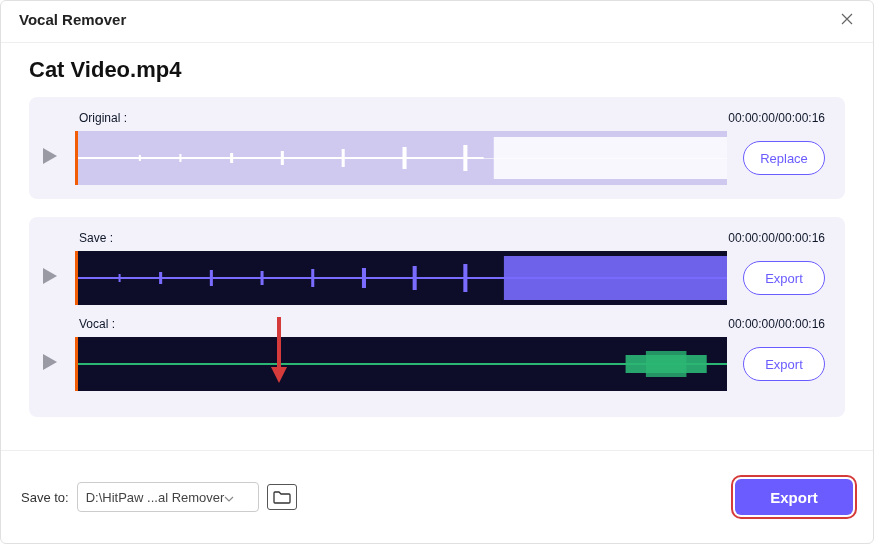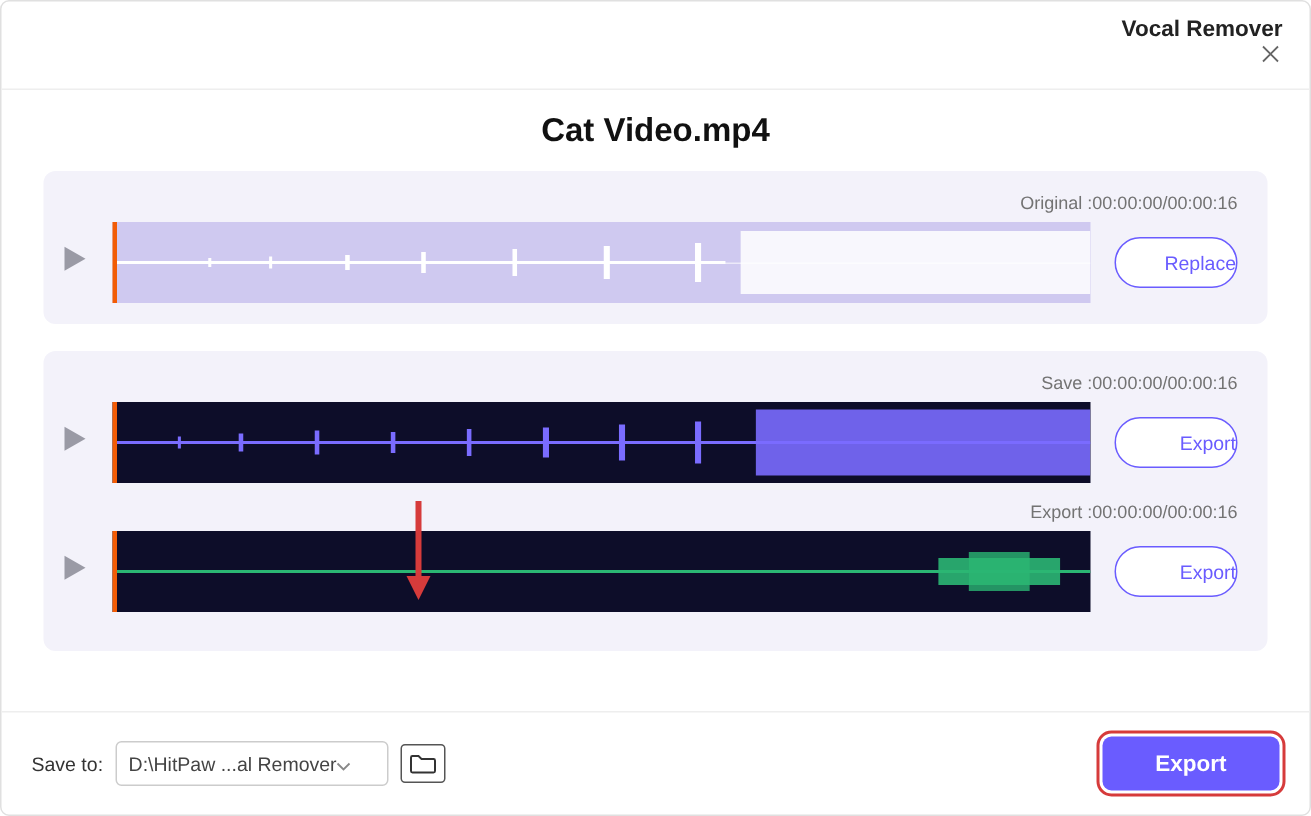--- a/index.html
+++ b/index.html
@@ -1,37 +1,37 @@
 <!DOCTYPE html>
 <html><head>
 <meta charset="utf-8">
 <style>
   * { box-sizing: border-box; margin: 0; padding: 0; font-family: -apple-system, BlinkMacSystemFont, "Segoe UI", Arial, sans-serif; }
   body { width: 874px; height: 544px; background: #fff; border: 1px solid #e0e0e0; border-radius: 6px; display: flex; flex-direction: column; }
-  .titlebar { display: flex; justify-content: space-between; align-items: flex-end; padding: 10px 18px; border-bottom: 1px solid #eee; flex-direction: column; }
+  .titlebar { display: flex; justify-content: space-between; align-items: flex-start; padding: 10px 18px; border-bottom: 1px solid #eee; }
   .titlebar h3 { font-size: 15px; font-weight: 700; color: #222; }
   .close-icon { cursor: pointer; color: #666; font-size: 18px; }
   .content { padding: 14px 28px 6px 28px; flex: 1; overflow: hidden; }
-  .filename { font-size: 22px; font-weight: 800; color: #111; margin-bottom: 14px; text-align: center; }
+  .filename { font-size: 22px; font-weight: 800; color: #111; margin-bottom: 14px; }
   .panel { background: #f3f2fa; border-radius: 8px; padding: 14px 20px 14px 46px; margin-bottom: 18px; position: relative; }
   .row { position: relative; margin-bottom: 12px; }
   .row:last-child { margin-bottom: 0; }
-  .row-head { display: flex; justify-content: flex-end; font-size: 12px; color: #737373; margin-bottom: 6px; padding-left: 4px; }
+  .row-head { display: flex; justify-content: space-between; font-size: 12px; color: #0f172a; margin-bottom: 6px; padding-left: 4px; }
   .row-body { display: flex; align-items: center; gap: 16px; position: relative; }
   .play-icon { position: absolute; left: -34px; top: 50%; transform: translateY(-50%); cursor: pointer; color: #9a9aa5; }
   .wave-box { flex: 1; height: 54px; border-left: 3px solid #f25c05; position: relative; overflow: hidden; }
   .wave-box.orig { background: #cfc9f0; }
   .wave-box.dark { background: #0d0d29; }
   .wave-center { position: absolute; left: 0; right: 0; top: 50%; height: 1px; }
   .orig .wave-center { background: rgba(255,255,255,0.6); }
   .music .wave-center { background: #7a6cff; }
   .vocal .wave-center { background: #2bb673; }
   .wave-svg { position: absolute; left: 0; top: 0; width: 100%; height: 100%; }
-  .side-btn { width: 82px; height: 34px; border: 1.5px solid #6a5cff; border-radius: 20px; background: #fff; color: #6a5cff; font-size: 13px; font-weight: 500; cursor: pointer; text-align: right; }
-  .footer { border-top: 1px solid #eee; padding: 16px 20px; display: flex; align-items: center; gap: 8px; }
+  .side-btn { width: 82px; height: 34px; border: 1.5px solid #6a5cff; border-radius: 20px; background: #fff; color: #6a5cff; font-size: 13px; font-weight: 500; cursor: pointer; }
+  .footer { border-top: 1px solid #eee; padding: 28px 20px; display: flex; align-items: center; gap: 8px; }
   .save-label { font-size: 13px; color: #333; }
   .path-select { width: 182px; height: 30px; border: 1px solid #ccc; border-radius: 4px; display: flex; align-items: center; justify-content: flex-start; padding: 0 8px; font-size: 13px; color: #444; cursor: pointer; }
   .chev { color: #888; }
   .folder-btn { width: 30px; height: 26px; border: 1.5px solid #555; border-radius: 3px; display: flex; align-items: center; justify-content: center; cursor: pointer; }
   .spacer { flex: 1; }
   .export-main { width: 118px; height: 36px; background: #6a5cff; color: #fff; border: none; border-radius: 6px; font-size: 15px; font-weight: 600; cursor: pointer; outline: 2px solid #d63b3b; outline-offset: 2px; }
   .arrow-annot { position: absolute; left: 240px; top: 100px; color: #d63b3b; pointer-events: none; }
   .second-panel { position: relative; }
 </style>
 </head>
@@ -115,21 +115,21 @@
               <rect x="420" y="5" width="220" height="44" opacity="0.9"></rect>
             </g>
           </svg>
         </div>
         <button class="side-btn">Export</button>
       </div>
     </div>
 
     <div class="row">
       <div class="row-head">
-        <span>Export :</span>
+        <span>Vocal :</span>
         <span>00:00:00/00:00:16</span>
       </div>
       <div class="row-body">
         <span class="play-icon">
           <svg width="18" height="20" viewBox="0 0 18 20">
               <path d="M2 2 L16 10 L2 18 Z" fill="#9a9aa5"></path>
             </svg>
         </span>
         <div class="wave-box dark vocal">
 

